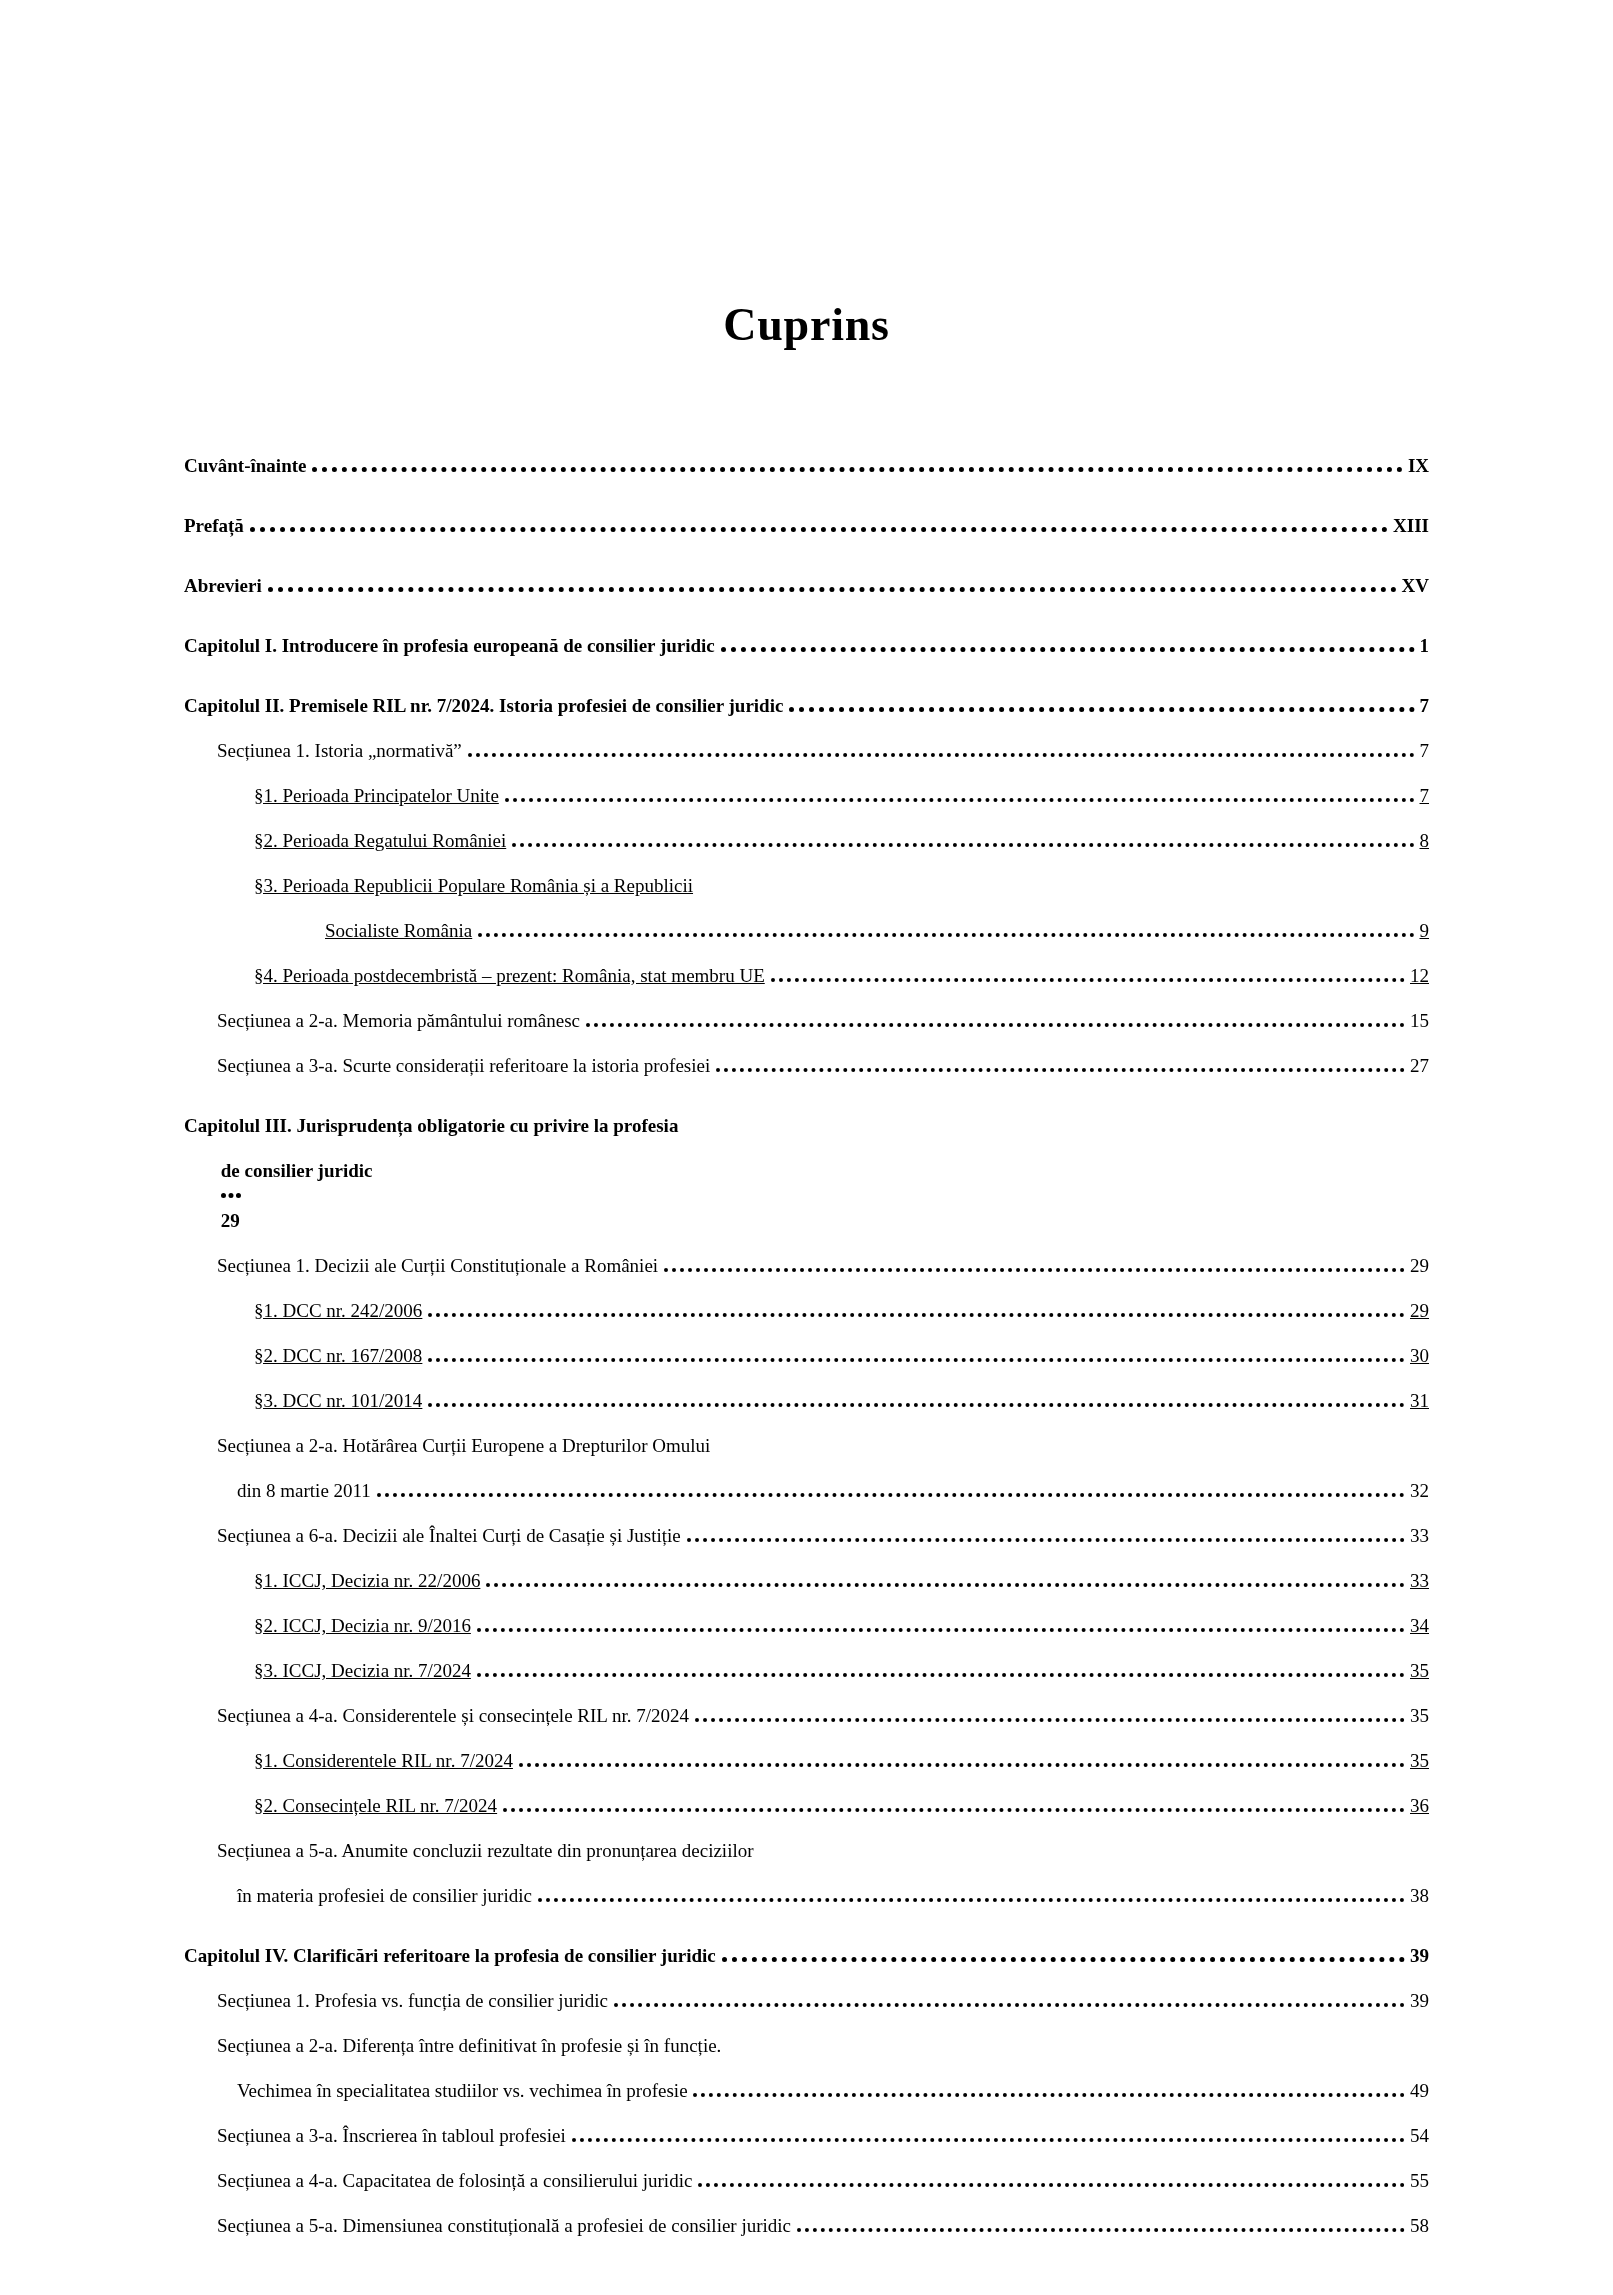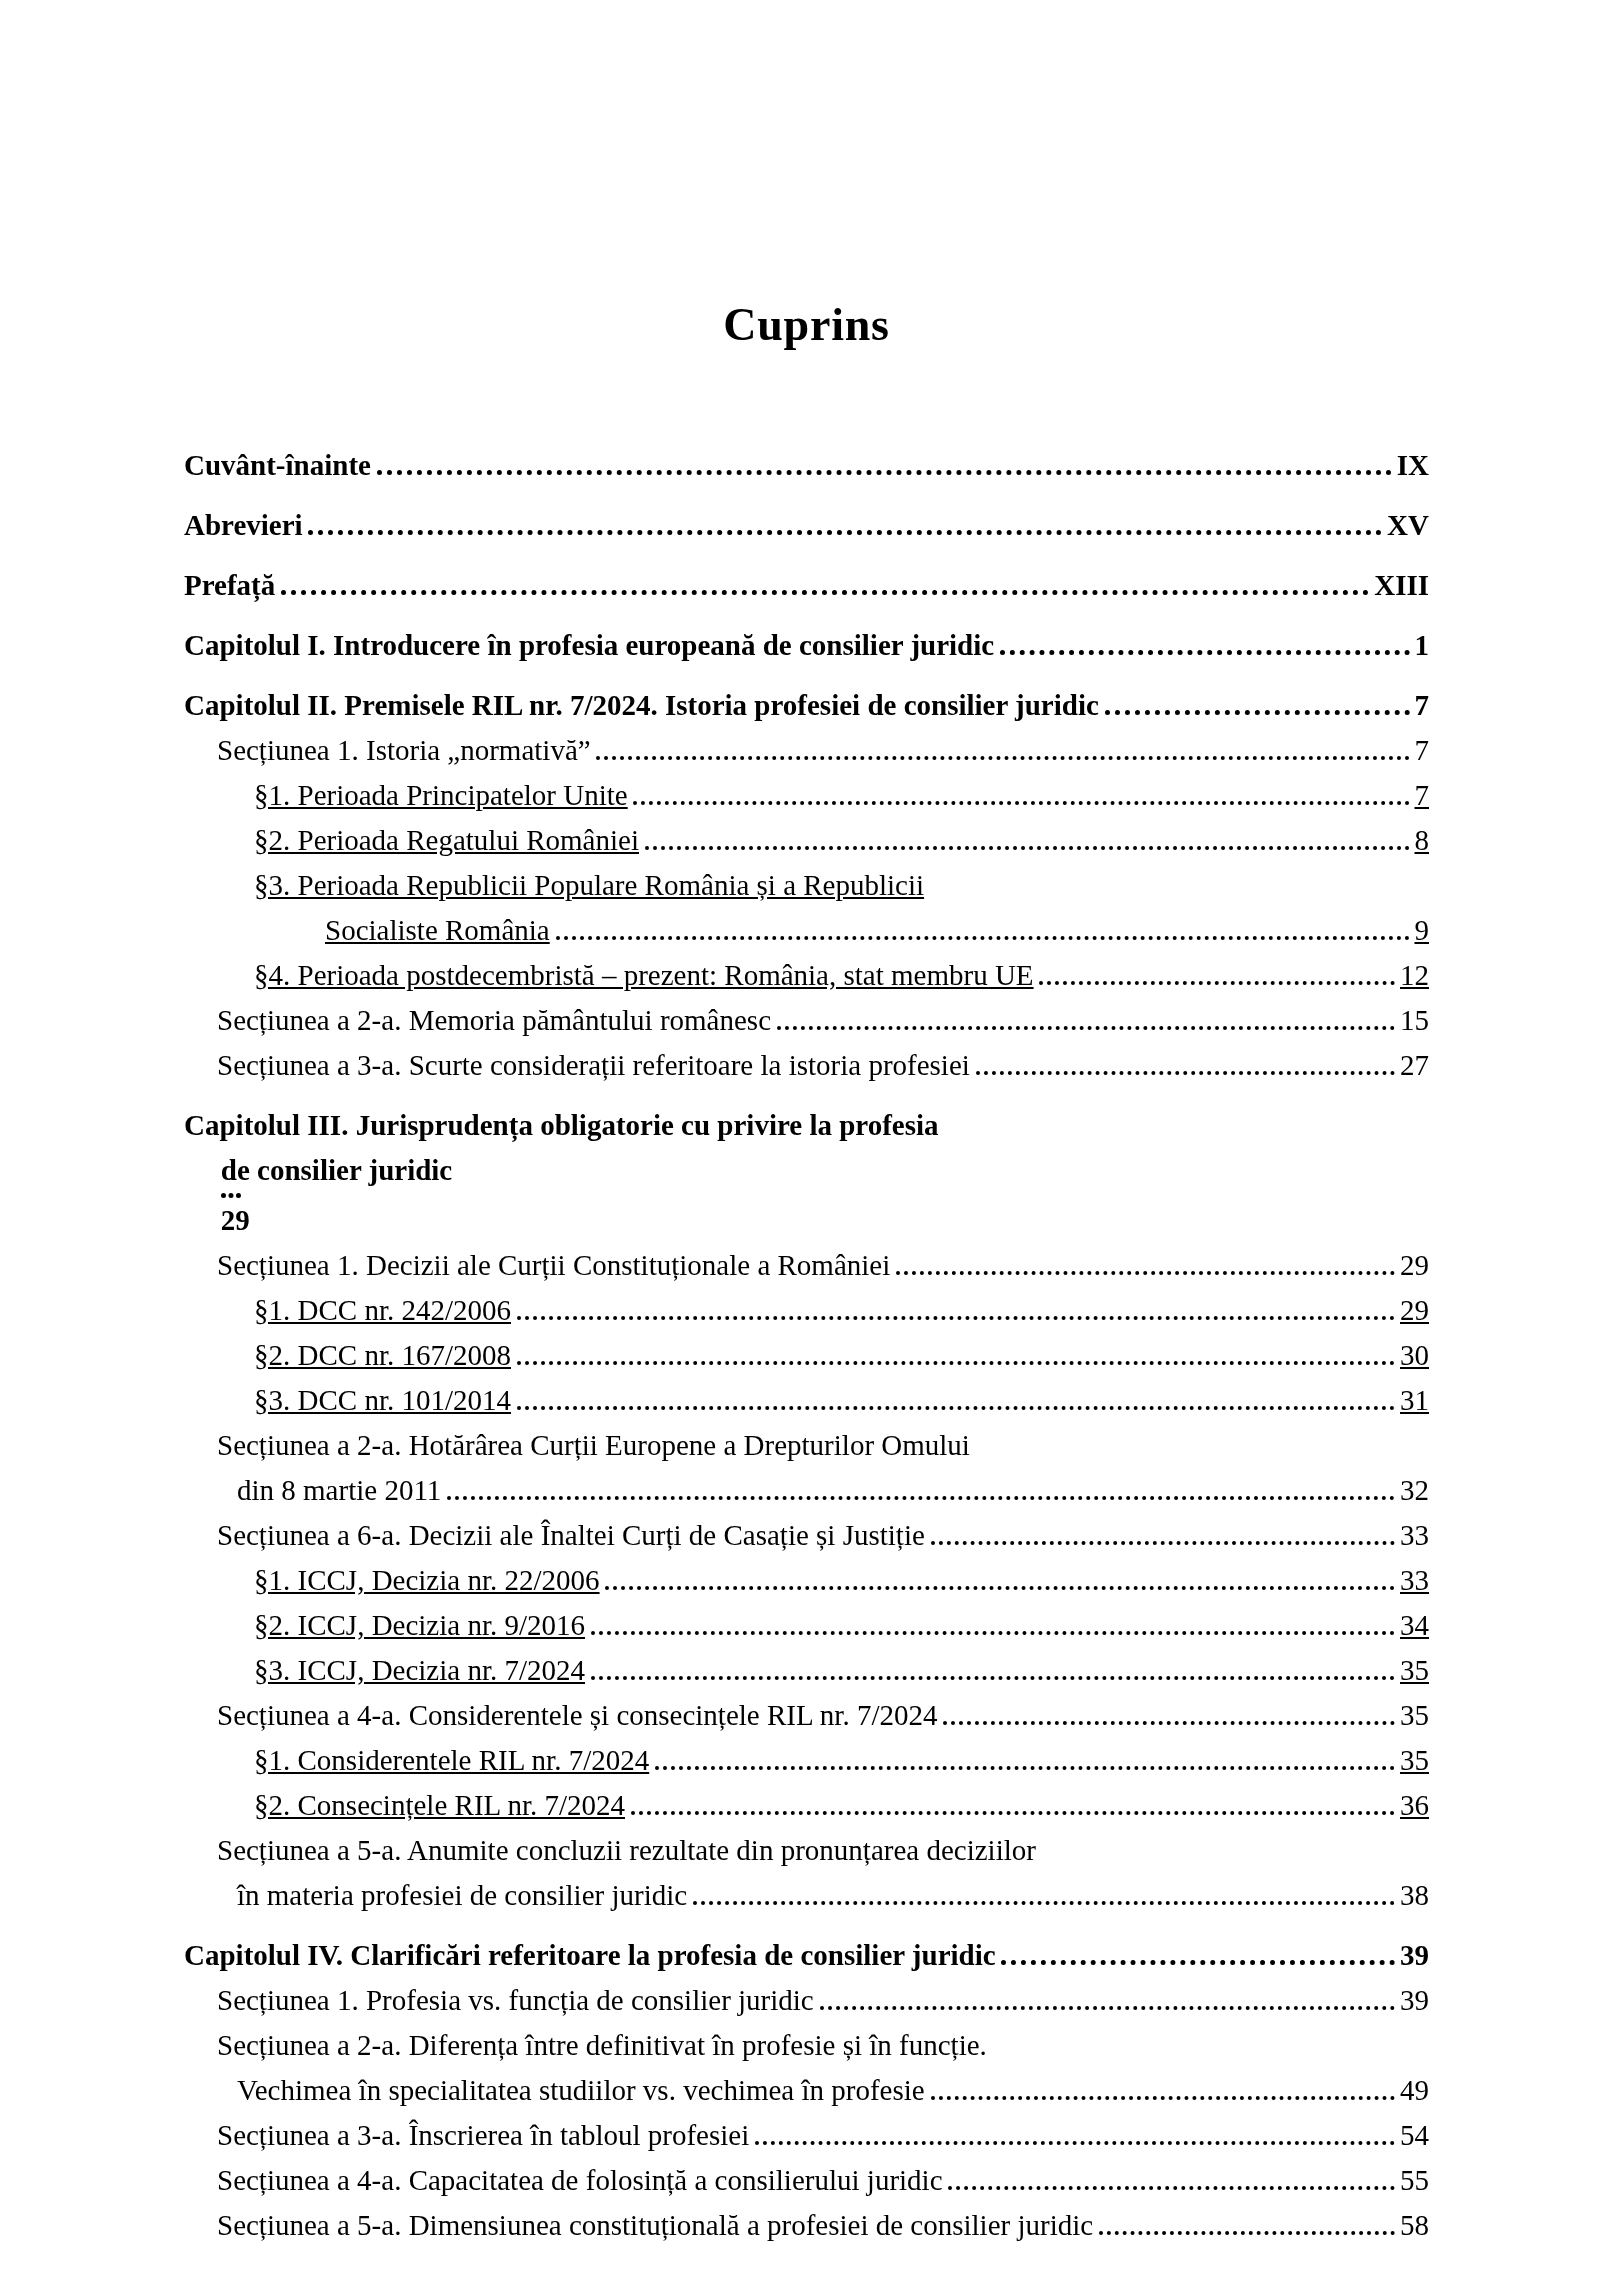--- a/index.html
+++ b/index.html
@@ -22,21 +22,21 @@
   }
   .title {
     font-size: 46px;
     line-height: 1;
     font-weight: 700;
     text-align: center;
     margin: 0 0 95px 0;
     letter-spacing: 0.8px;
   }
   .toc {
-    font-size: 29px;
+    font-size: 19px;
     line-height: 45px;
   }
   .entry { margin: 0; }
   .entry.front,
   .entry.chapter {
     font-weight: 700;
     margin-top: 15px;
   }
   .row {
     display: flex;
@@ -70,30 +70,30 @@
   <main class="toc" id="entries">
       <div class="entry front">
         <div class="row">
           <span class="label">Cuvânt-înainte</span>
           <span class="leader"></span>
           <span class="page-num">IX</span>
         </div>
       </div>
       <div class="entry front">
         <div class="row">
+          <span class="label">Prefață</span>
+          <span class="leader"></span>
+          <span class="page-num">XIII</span>
+        </div>
+      </div>
+      <div class="entry front">
+        <div class="row">
           <span class="label">Abrevieri</span>
           <span class="leader"></span>
           <span class="page-num">XV</span>
-        </div>
-      </div>
-      <div class="entry front">
-        <div class="row">
-          <span class="label">Prefață</span>
-          <span class="leader"></span>
-          <span class="page-num">XIII</span>
         </div>
       </div>
       <div class="entry chapter">
         <div class="row">
           <span class="label">Capitolul I. Introducere în profesia europeană de consilier juridic</span>
           <span class="leader"></span>
           <span class="page-num">1</span>
         </div>
       </div>
       <div class="entry chapter">

